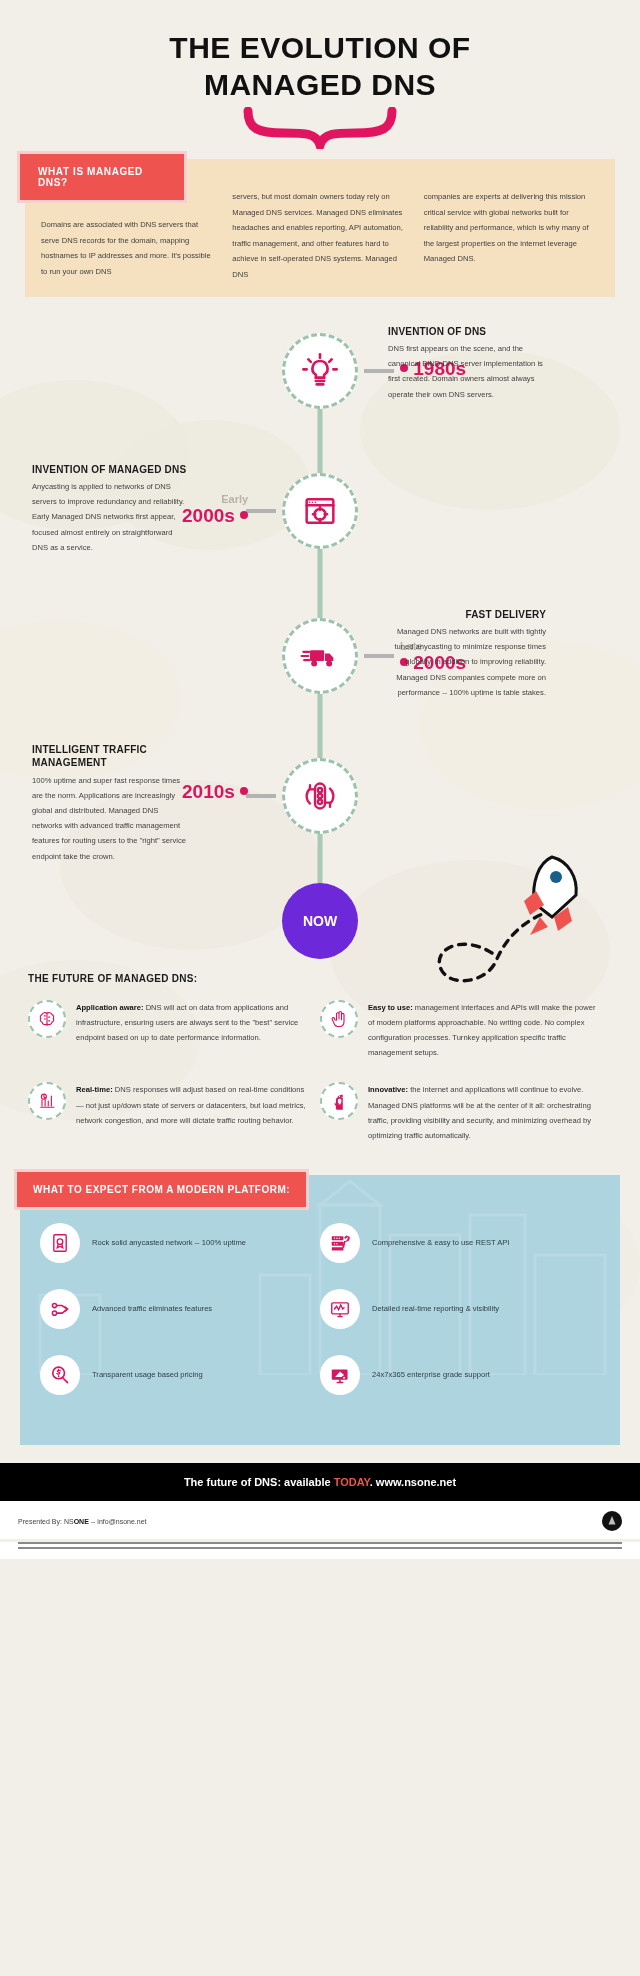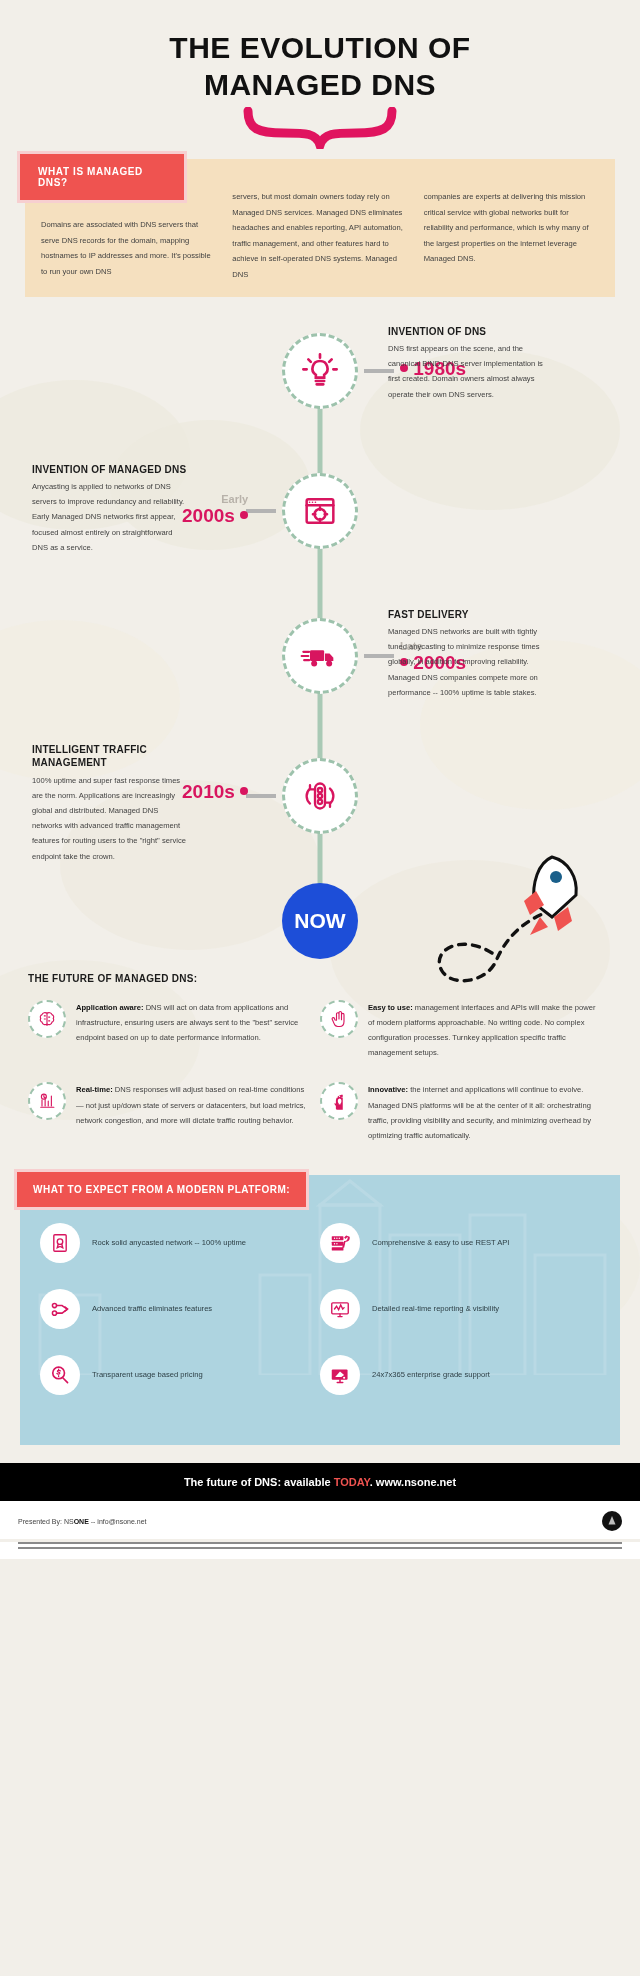--- a/index.html
+++ b/index.html
@@ -68,22 +68,22 @@
   .tl-text { position: absolute; width: 158px; top: 0; }
   .tl-text h3 { font-size: 10px; font-weight: bold; color: #1b1b1b; letter-spacing: .2px; line-height: 1.35; margin-bottom: 3px; }
   .tl-text p { font-size: 7.6px; line-height: 2.0; color: #3f3f3f; }
 
   
   .now {
     position: absolute; left: 50%; transform: translateX(-50%);
     width: 76px; height: 76px;
   }
   .now-circle {
-    width: 76px; height: 76px; border-radius: 50%; background: #1d4ed8;
-    color: #fff; font-size: 21px; font-weight: bold;
+    width: 76px; height: 76px; border-radius: 50%; background: #6d28d9;
+    color: #fff; font-size: 14px; font-weight: bold;
     display: flex; align-items: center; justify-content: center;
   }
 
   
   .future { position: relative; z-index: 2; margin: 0 28px; }
   .future h2 { font-size: 10px; font-weight: bold; color: #1b1b1b; letter-spacing: .3px; margin-bottom: 16px; }
   .future-grid { display: flex; flex-wrap: wrap; }
   .future-item { width: 50%; display: flex; gap: 10px; margin-bottom: 22px; padding-right: 14px; }
   .f-icon {
     flex: 0 0 38px; width: 38px; height: 38px; border-radius: 50%;
@@ -224,21 +224,21 @@
         <g stroke="#d8155f" stroke-width="2.6" stroke-linecap="round">
           <path d="M4 19h7M2 24h8M5 29h6"></path>
         </g>
       </svg>
     </div>
     <div class="connector" style="left:calc(50% + 44px); top:341px;"></div>
     <div class="era" style="left:calc(50% + 80px); top:328px;">
       <span class="small">Late</span>
       <span class="big"><span class="dot"></span> <span>2000s</span></span>
     </div>
-    <div class="tl-text" style="left:388px; top:295px;">
+    <div class="tl-text" style="left:388px; top:295px;text-align:right;">
       <h3>FAST DELIVERY</h3>
       <p>Managed DNS networks are built with tightly tuned anycasting to minimize response times globally, in addition to improving reliability. Managed DNS companies compete more on performance -- 100% uptime is table stakes.</p>
     </div>
 
     <div class="node" style="top:445px;">
       <svg viewBox="0 0 48 48" fill="none" stroke="#d8155f" stroke-width="2.8" stroke-linecap="round">
         <rect x="18" y="9" width="12" height="30" rx="6"></rect>
         <circle cx="24" cy="17" r="2.6"></circle>
         <circle cx="24" cy="24" r="2.6"></circle>
         <circle cx="24" cy="31" r="2.6"></circle>

